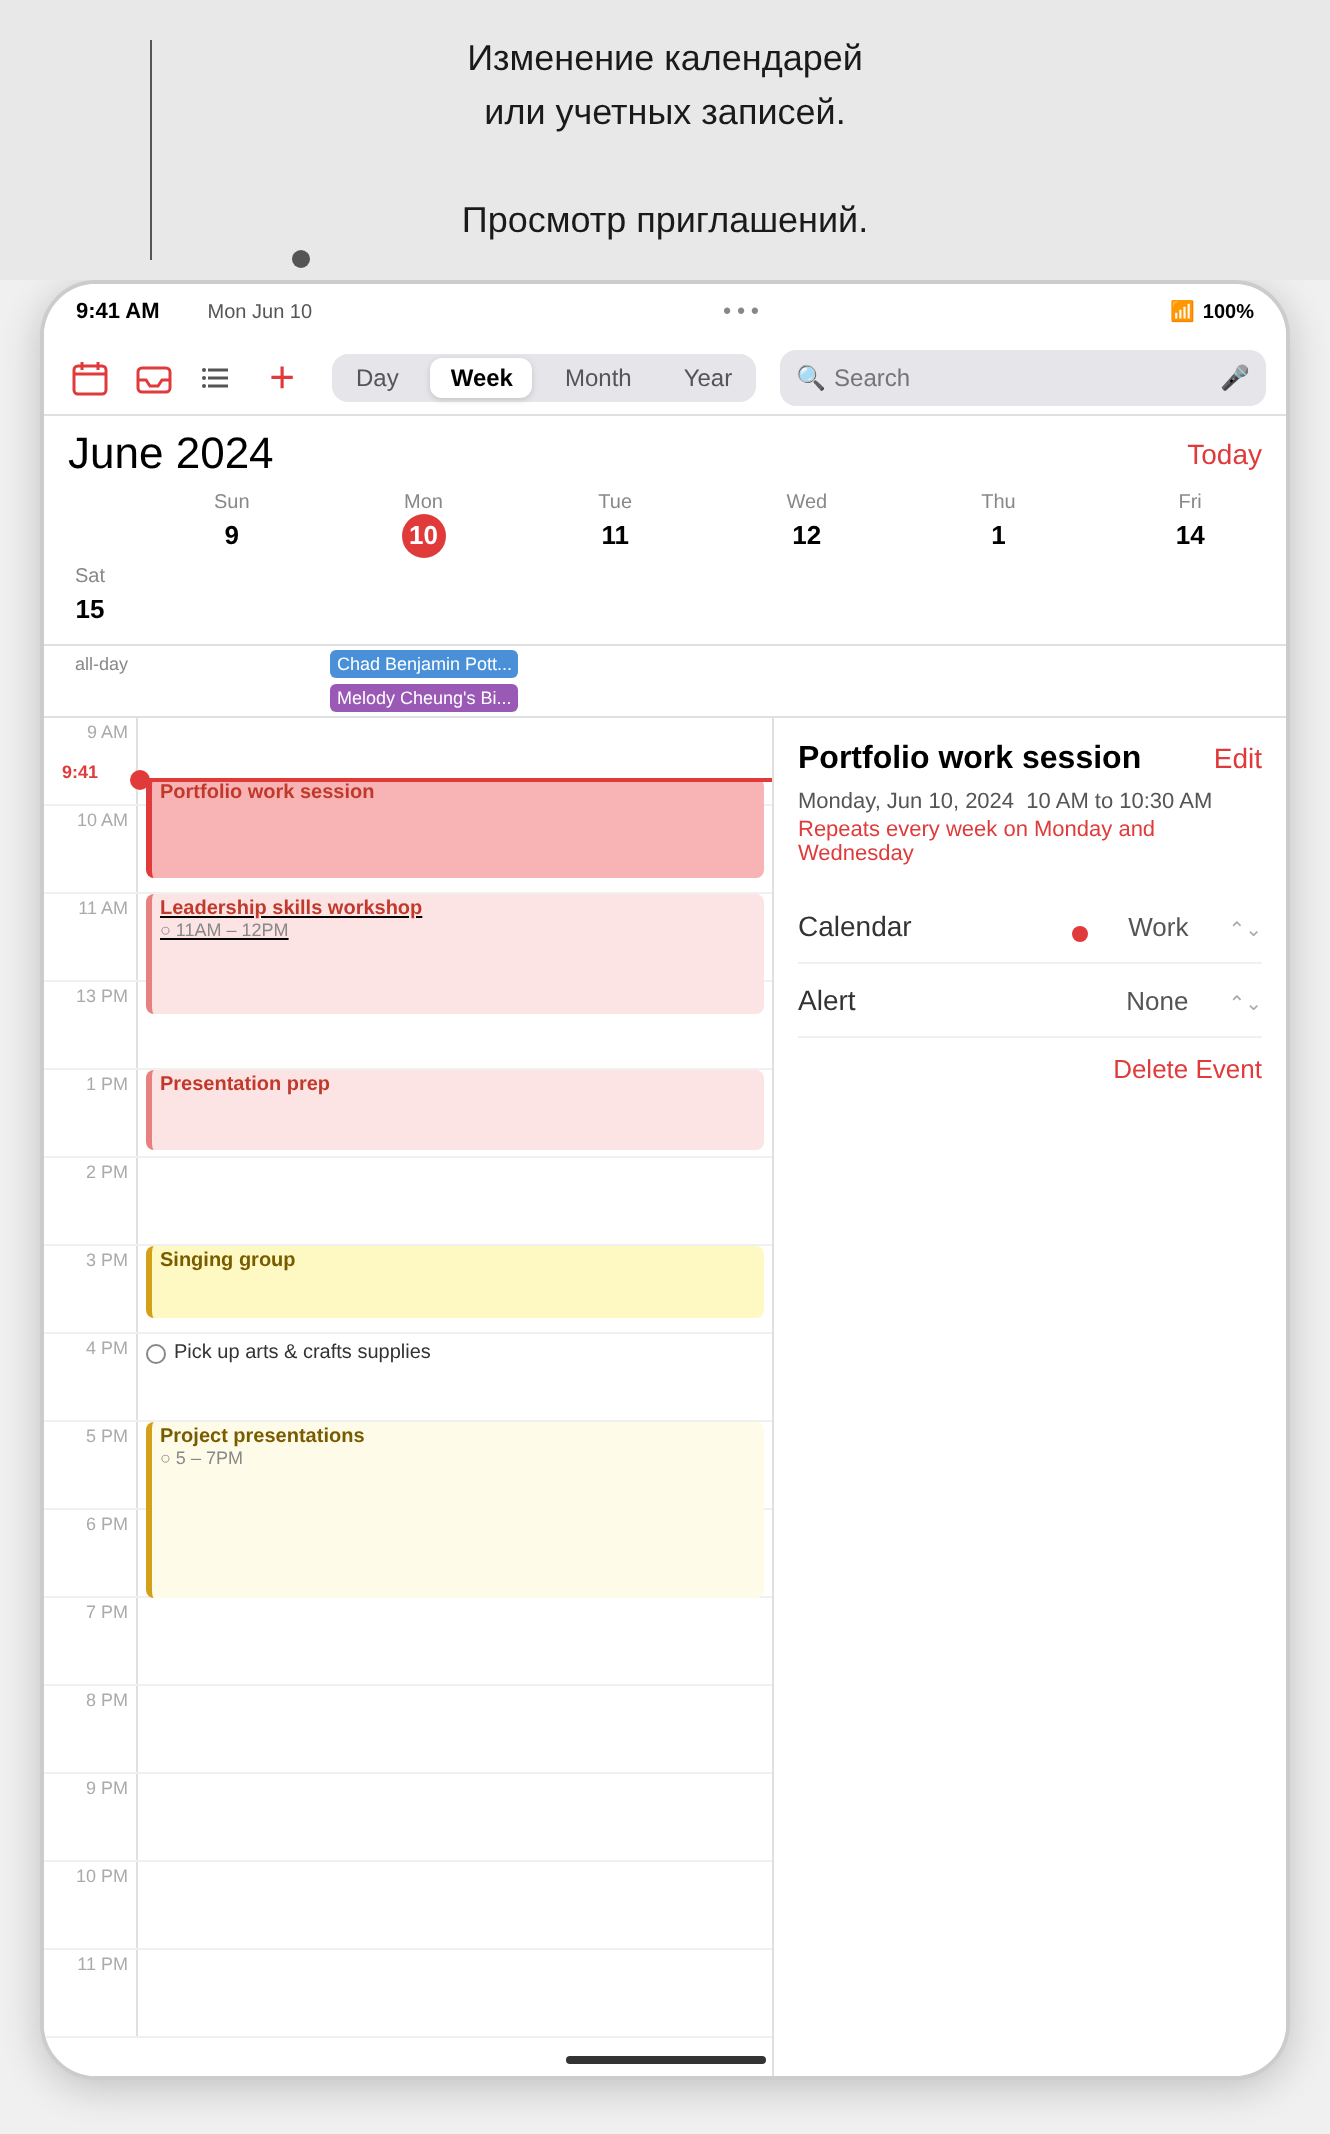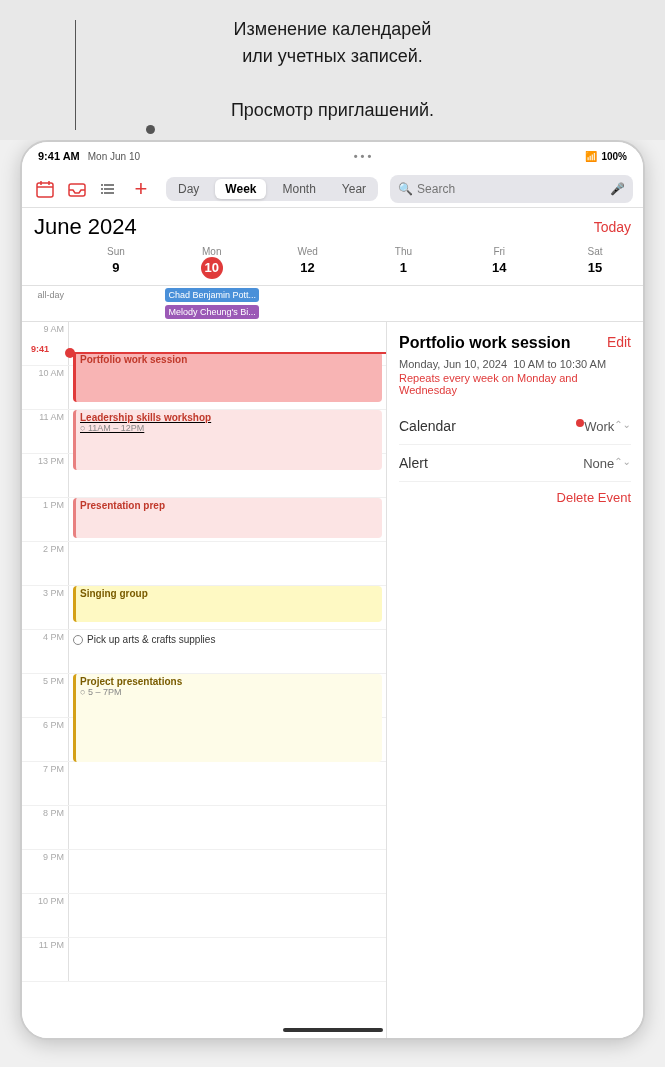--- a/index.html
+++ b/index.html
@@ -351,22 +351,22 @@
       padding: 10px 0;
       border-bottom: 1px solid #f0f0f0;
     }
     .detail-label {
       font-size: 14px;
       color: #333;
       font-weight: 400;
     }
     .detail-value {
       display: flex;
-      align-items: flex-start;
-      gap: 0;
+      align-items: flex-end;
+      gap: 20px;
       font-size: 13px;
       color: #555;
     }
     .cal-dot {
       width: 8px; height: 8px;
       border-radius: 50%;
       background: #e03a3a;
     }
     .chevron {
       color: #aaa;
@@ -404,21 +404,21 @@
     <span>или учетных записей.</span><br><br>
     <span>Просмотр приглашений.</span>
   </div>
 </div>
 
 <div class="device">
 
   <div class="status-bar">
     <div class="status-left">
       <span>9:41 AM</span>
-      <span style="font-size:10px; font-weight:400; color:#555; margin-left:4px;">Mon Jun 10</span>
+      <span style="font-size:10px; font-weight:400; color:#555; margin-left:20px;">Mon Jun 10</span>
     </div>
     <div style="color:#888; font-size:11px;">• • •</div>
     <div class="status-right">
       <span>📶</span>
       <span>100%</span>
     </div>
   </div>
 
   <div class="toolbar">
     <div class="toolbar-icons">
@@ -475,20 +475,24 @@
     <div class="day-header-spacer"></div>
     <div class="day-col-header">
       <div style="font-size:10px; color:#888;">Sun</div>
       <div class="day-num">9</div>
     </div>
     <div class="day-col-header today">
       <div style="font-size:10px; color:#888;">Mon</div>
       <div class="day-num">10</div>
     </div>
     <div class="day-col-header">
+      <div style="font-size:10px; color:#888;">Tue</div>
+      <div class="day-num">11</div>
+    </div>
+    <div class="day-col-header">
       <div style="font-size:10px; color:#888;">Wed</div>
       <div class="day-num">12</div>
     </div>
     <div class="day-col-header">
       <div style="font-size:10px; color:#888;">Thu</div>
       <div class="day-num">1</div>
     </div>
     <div class="day-col-header">
       <div style="font-size:10px; color:#888;">Fri</div>
       <div class="day-num">14</div>

